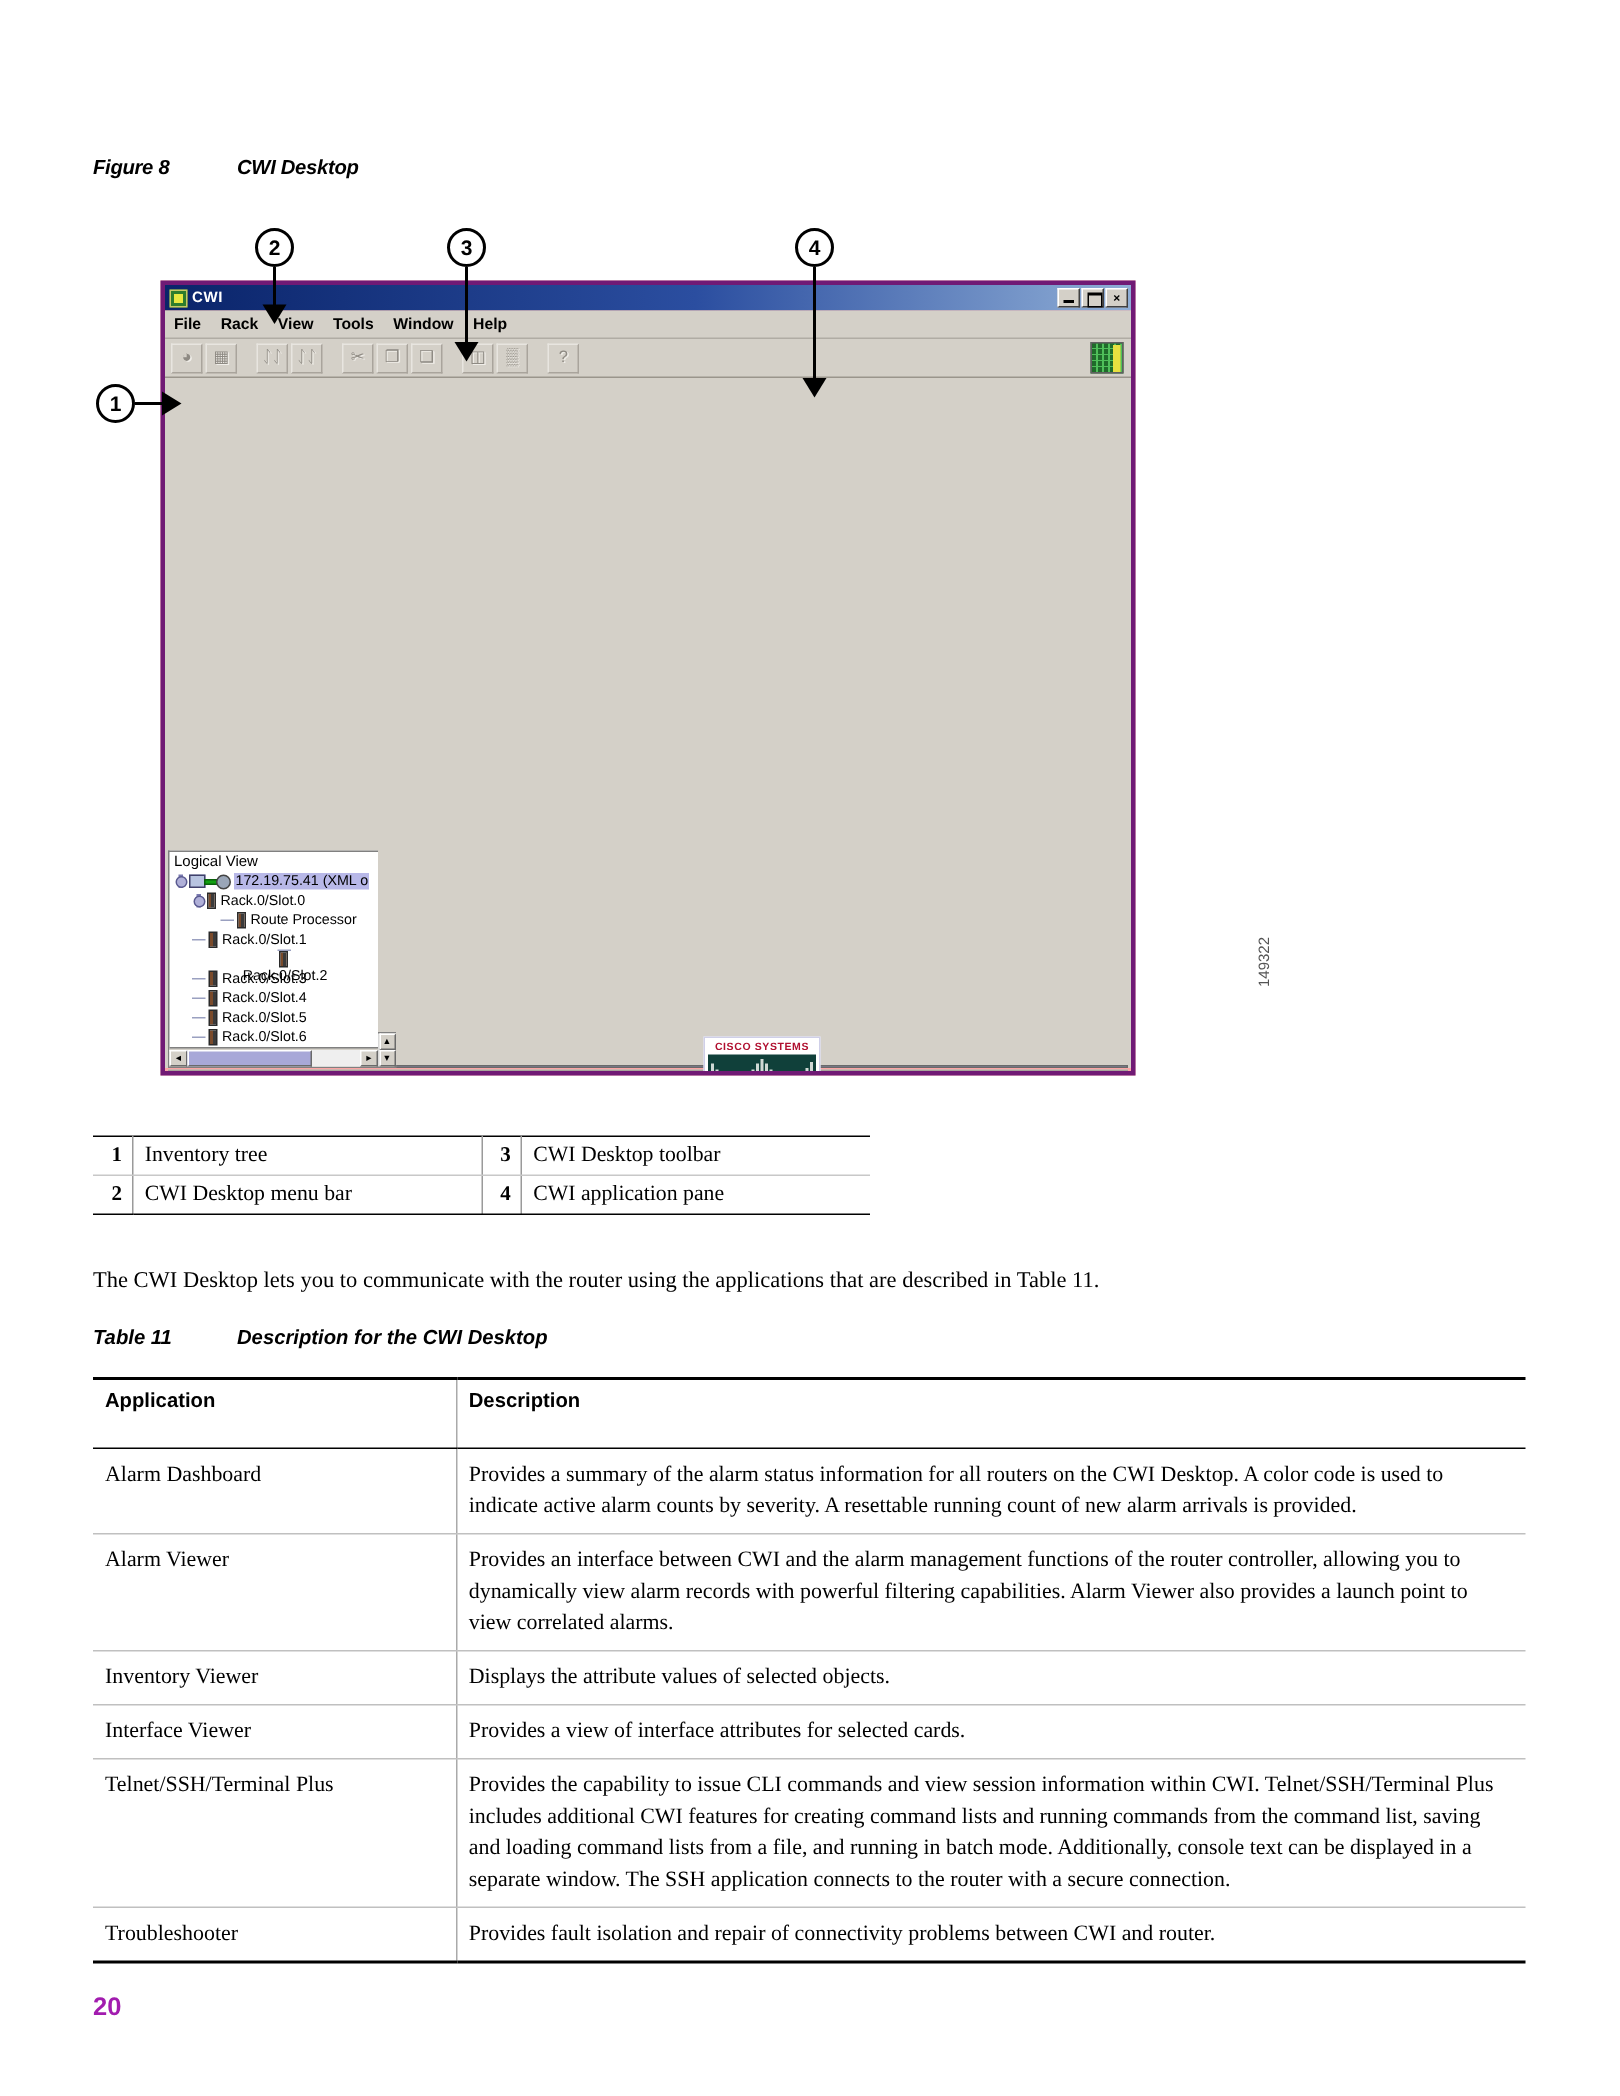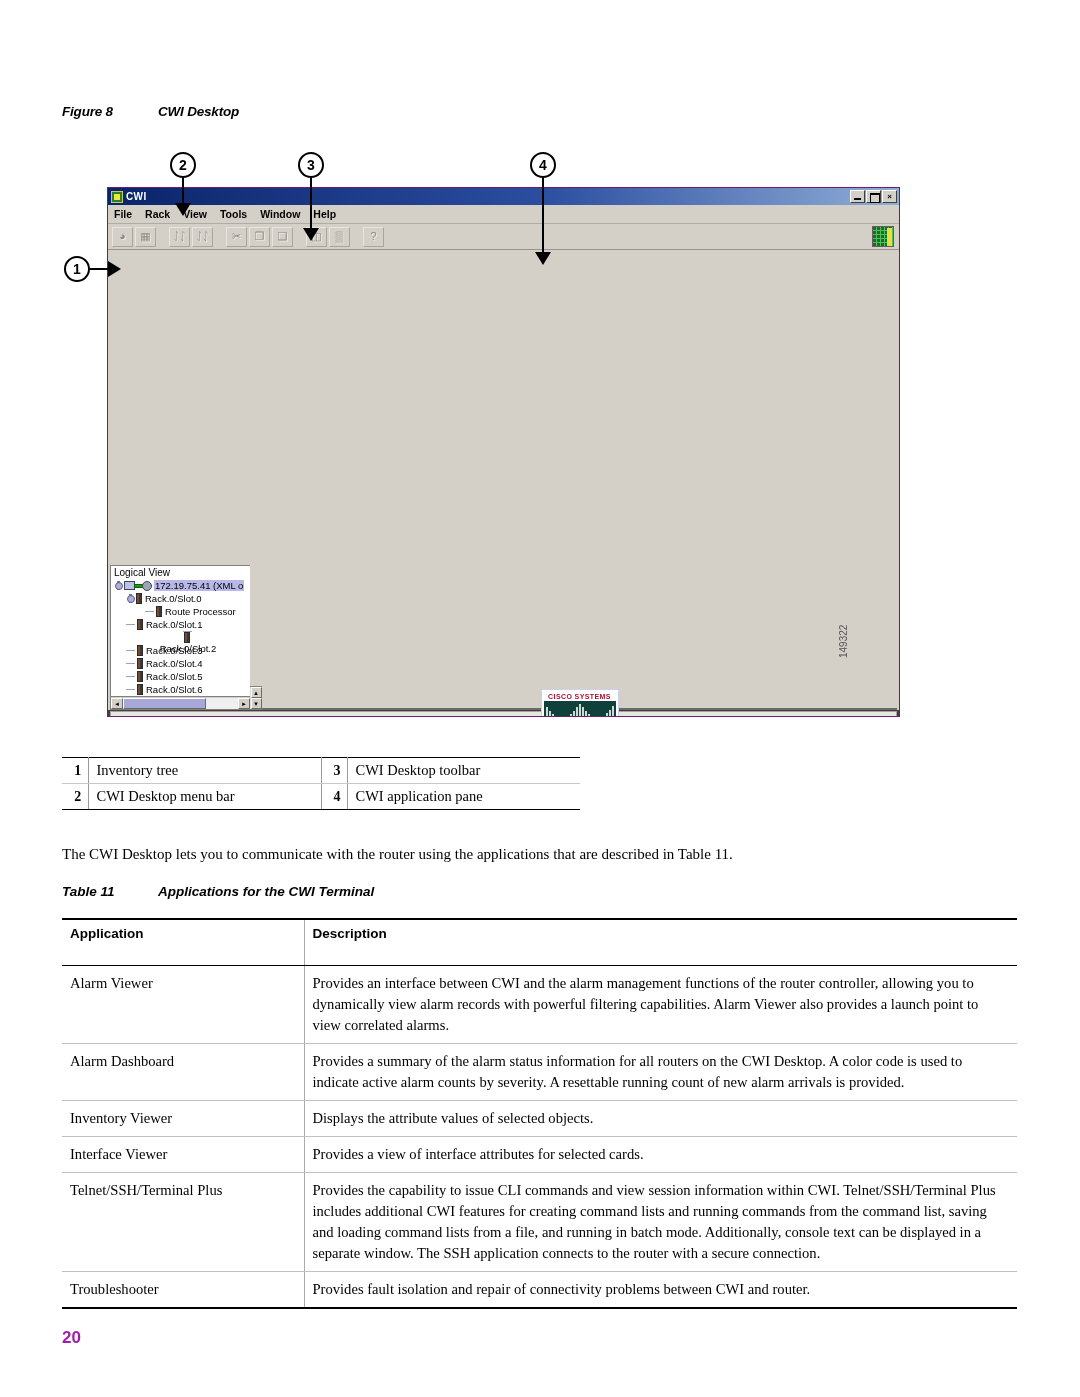--- a/index.html
+++ b/index.html
@@ -51,23 +51,23 @@
     position: absolute; width: 0; height: 0;
     border-top: 8px solid transparent;
     border-bottom: 8px solid transparent;
     border-left: 13px solid #000;
     z-index: 41;
   }
 
   
   .win {
     position: absolute; left: 107px; top: 187px;
-    width: 793px; height: 530px;
-    background: #404040;
-    border: 1px solid #701a75;
+    width: 650px; height: 530px;
+    background: #fca5a5;
+    border: 3px solid #701a75;
     font-family: "Liberation Sans", sans-serif;
     overflow: hidden;
   }
   .titlebar {
     height: 17px;
     background: linear-gradient(to right, #0a246a 0%, #2b4ea0 55%, #8faed6 100%);
     display: flex; align-items: center;
     padding: 0 2px;
   }
   .title-ico {
@@ -581,38 +581,38 @@
     <td class="lab">CWI Desktop menu bar</td>
     <td class="num num2">4</td>
     <td>CWI application pane</td>
   </tr>
 </tbody>
   </table>
 
 <div class="para">The CWI Desktop lets you to communicate with the router using the applications that are described in Table 11.</div>
 
 <div class="table-caption">
-  <span class="tc-num">Table 11</span><span>Applications for the CWI Terminal</span>
+  <span class="tc-num">Table 11</span><span>Description for the CWI Desktop</span>
 </div>
 
 <table class="apps">
   <thead>
     <tr>
       <th class="c1">Application</th>
       <th>Description</th>
     </tr>
   </thead>
   <tbody>
     <tr>
+      <td class="c1">Alarm Dashboard</td>
+      <td>Provides a summary of the alarm status information for all routers on the CWI Desktop. A color code is used to indicate active alarm counts by severity. A resettable running count of new alarm arrivals is provided.</td>
+    </tr>
+    <tr>
       <td class="c1">Alarm Viewer</td>
       <td>Provides an interface between CWI and the alarm management functions of the router controller, allowing you to dynamically view alarm records with powerful filtering capabilities. Alarm Viewer also provides a launch point to view correlated alarms.</td>
-    </tr>
-    <tr>
-      <td class="c1">Alarm Dashboard</td>
-      <td>Provides a summary of the alarm status information for all routers on the CWI Desktop. A color code is used to indicate active alarm counts by severity. A resettable running count of new alarm arrivals is provided.</td>
     </tr>
     <tr>
       <td class="c1">Inventory Viewer</td>
       <td>Displays the attribute values of selected objects.</td>
     </tr>
     <tr>
       <td class="c1">Interface Viewer</td>
       <td>Provides a view of interface attributes for selected cards.</td>
     </tr>
     <tr>

